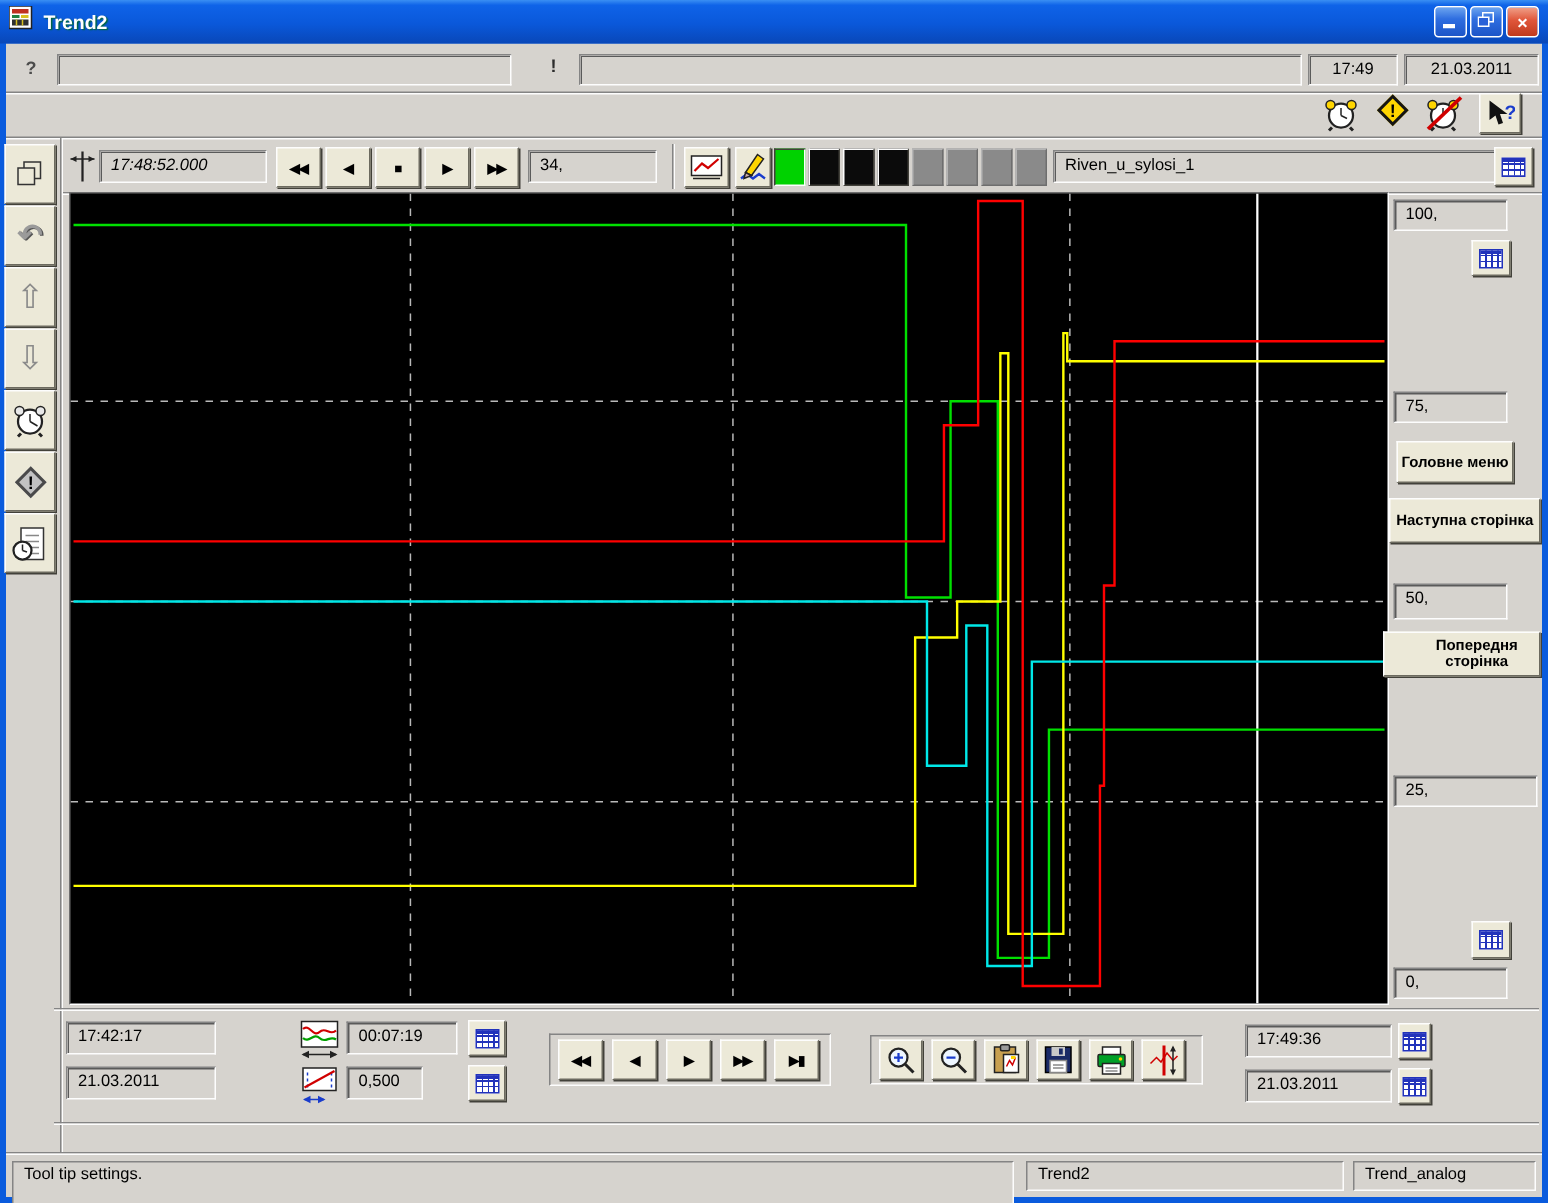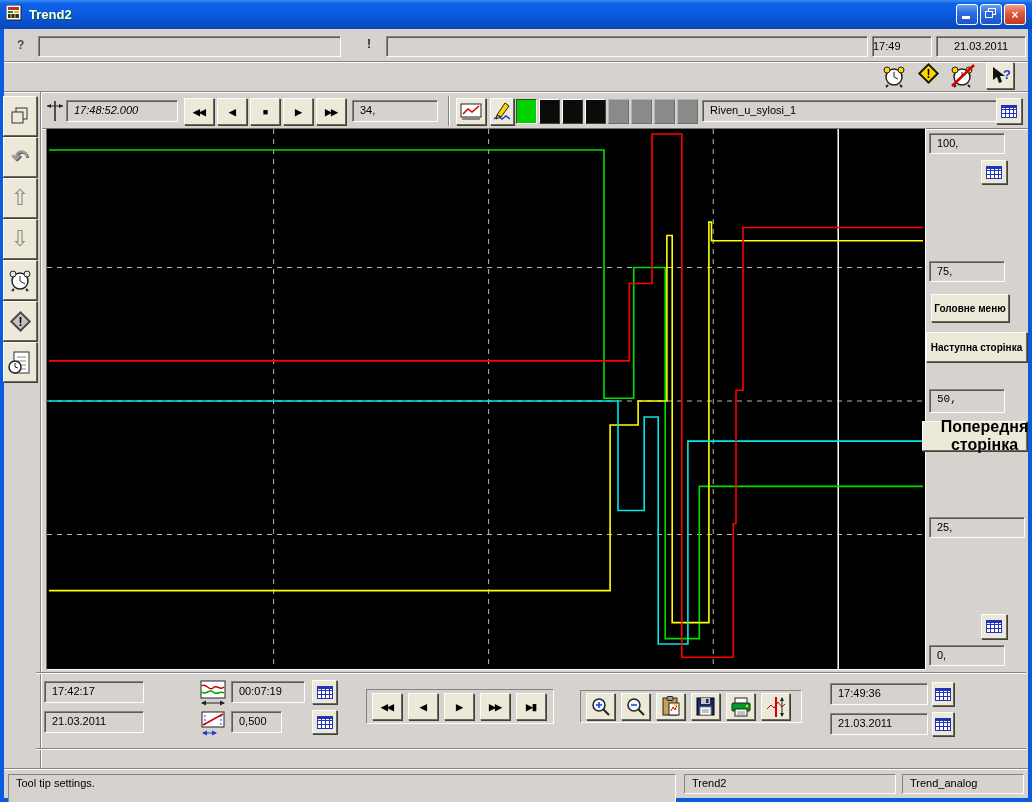--- a/index.html
+++ b/index.html
@@ -76,21 +76,21 @@
           </svg></button>
       <button class="winbtn close">×</button>
     </span>
   </div>
 
   <div class="abs groove" style="left:4px;top:61px;width:1024px;"></div>
   <span class="abs lbl" style="left:17px;top:38px;font-weight:bold;color:#4c4c4c;">?</span>
   <div class="abs field" style="left:38px;top:36px;width:303px;height:21px;"></div>
   <span class="abs lbl" style="left:367px;top:37px;font-weight:bold;color:#2c2c2c;">!</span>
   <div class="abs field" style="left:386px;top:36px;width:482px;height:21px;"></div>
-  <div class="abs field" style="left:872px;top:36px;width:60px;height:21px;padding-left:0;">17:49</div>
+  <div class="abs field" style="left:872px;top:36px;width:60px;height:21px;text-align:center;padding-left:0;">17:49</div>
   <div class="abs field" style="left:936px;top:36px;width:90px;height:21px;text-align:center;padding-left:0;">21.03.2011</div>
 
   <span class="abs" style="left:882px;top:64px;">
     <svg width="24" height="24" viewBox="0 0 24 24">
         <circle cx="12" cy="13" r="8" fill="#fff" stroke="#222" stroke-width="1.5"></circle>
         <circle cx="5" cy="6" r="3" fill="#ffd500" stroke="#222"></circle>
         <circle cx="19" cy="6" r="3" fill="#ffd500" stroke="#222"></circle>
         <line x1="12" y1="13" x2="12" y2="8" stroke="#222"></line>
         <line x1="12" y1="13" x2="16" y2="15" stroke="#222"></line>
         <line x1="6" y1="21" x2="4" y2="23" stroke="#222" stroke-width="2"></line>
@@ -230,22 +230,22 @@
       </svg>
   </div>
 
   <div class="abs field" style="left:929px;top:133px;width:76px;height:21px;">100,</div>
   <button class="abs btn" style="left:981px;top:160px;width:26px;height:24px;">
       <span class="grid-ico"></span>
     </button>
   <div class="abs field" style="left:929px;top:261px;width:76px;height:21px;">75,</div>
   <button class="abs btn" style="left:931px;top:294px;width:78px;height:28px;font-weight:bold;font-size:10px;">Головне меню</button>
   <button class="abs btn" style="left:926px;top:332px;width:101px;height:30px;font-weight:bold;font-size:10px;">Наступна сторінка</button>
-  <div class="abs field" style="left:929px;top:389px;width:76px;height:24px;font-family:Liberation Mono, monospace;">50,</div>
-  <button class="abs btn" style="left:922px;top:421px;width:105px;height:30px;font-weight:bold;font-size:16px;padding-left:20px;">Попередня сторінка</button>
+  <div class="abs field" style="left:929px;top:389px;width:76px;height:24px;">50,</div>
+  <button class="abs btn" style="left:922px;top:421px;width:105px;height:30px;font-weight:bold;font-size:10px;padding-left:20px;">Попередня сторінка</button>
   <div class="abs field" style="left:929px;top:517px;width:96px;height:21px;">25,</div>
   <button class="abs btn" style="left:981px;top:614px;width:26px;height:25px;">
       <span class="grid-ico"></span>
     </button>
   <div class="abs field" style="left:929px;top:645px;width:76px;height:21px;">0,</div>
 
   <div class="abs groove" style="left:36px;top:672px;width:990px;"></div>
   <div class="abs groove" style="left:36px;top:748px;width:990px;"></div>
 
   <div class="abs field" style="left:44px;top:681px;width:100px;height:22px;">17:42:17</div>

